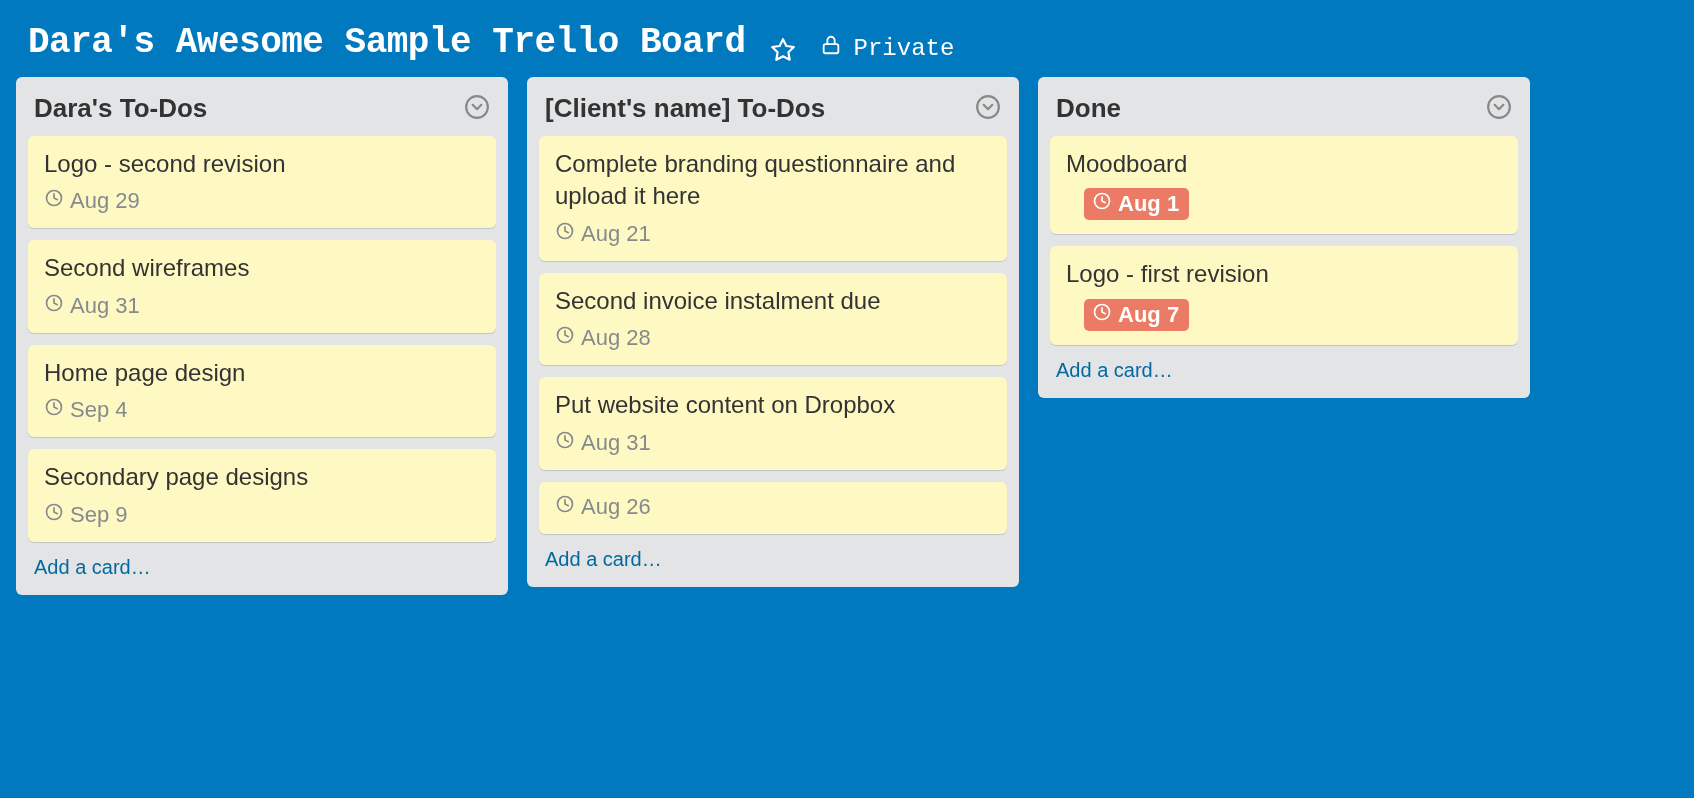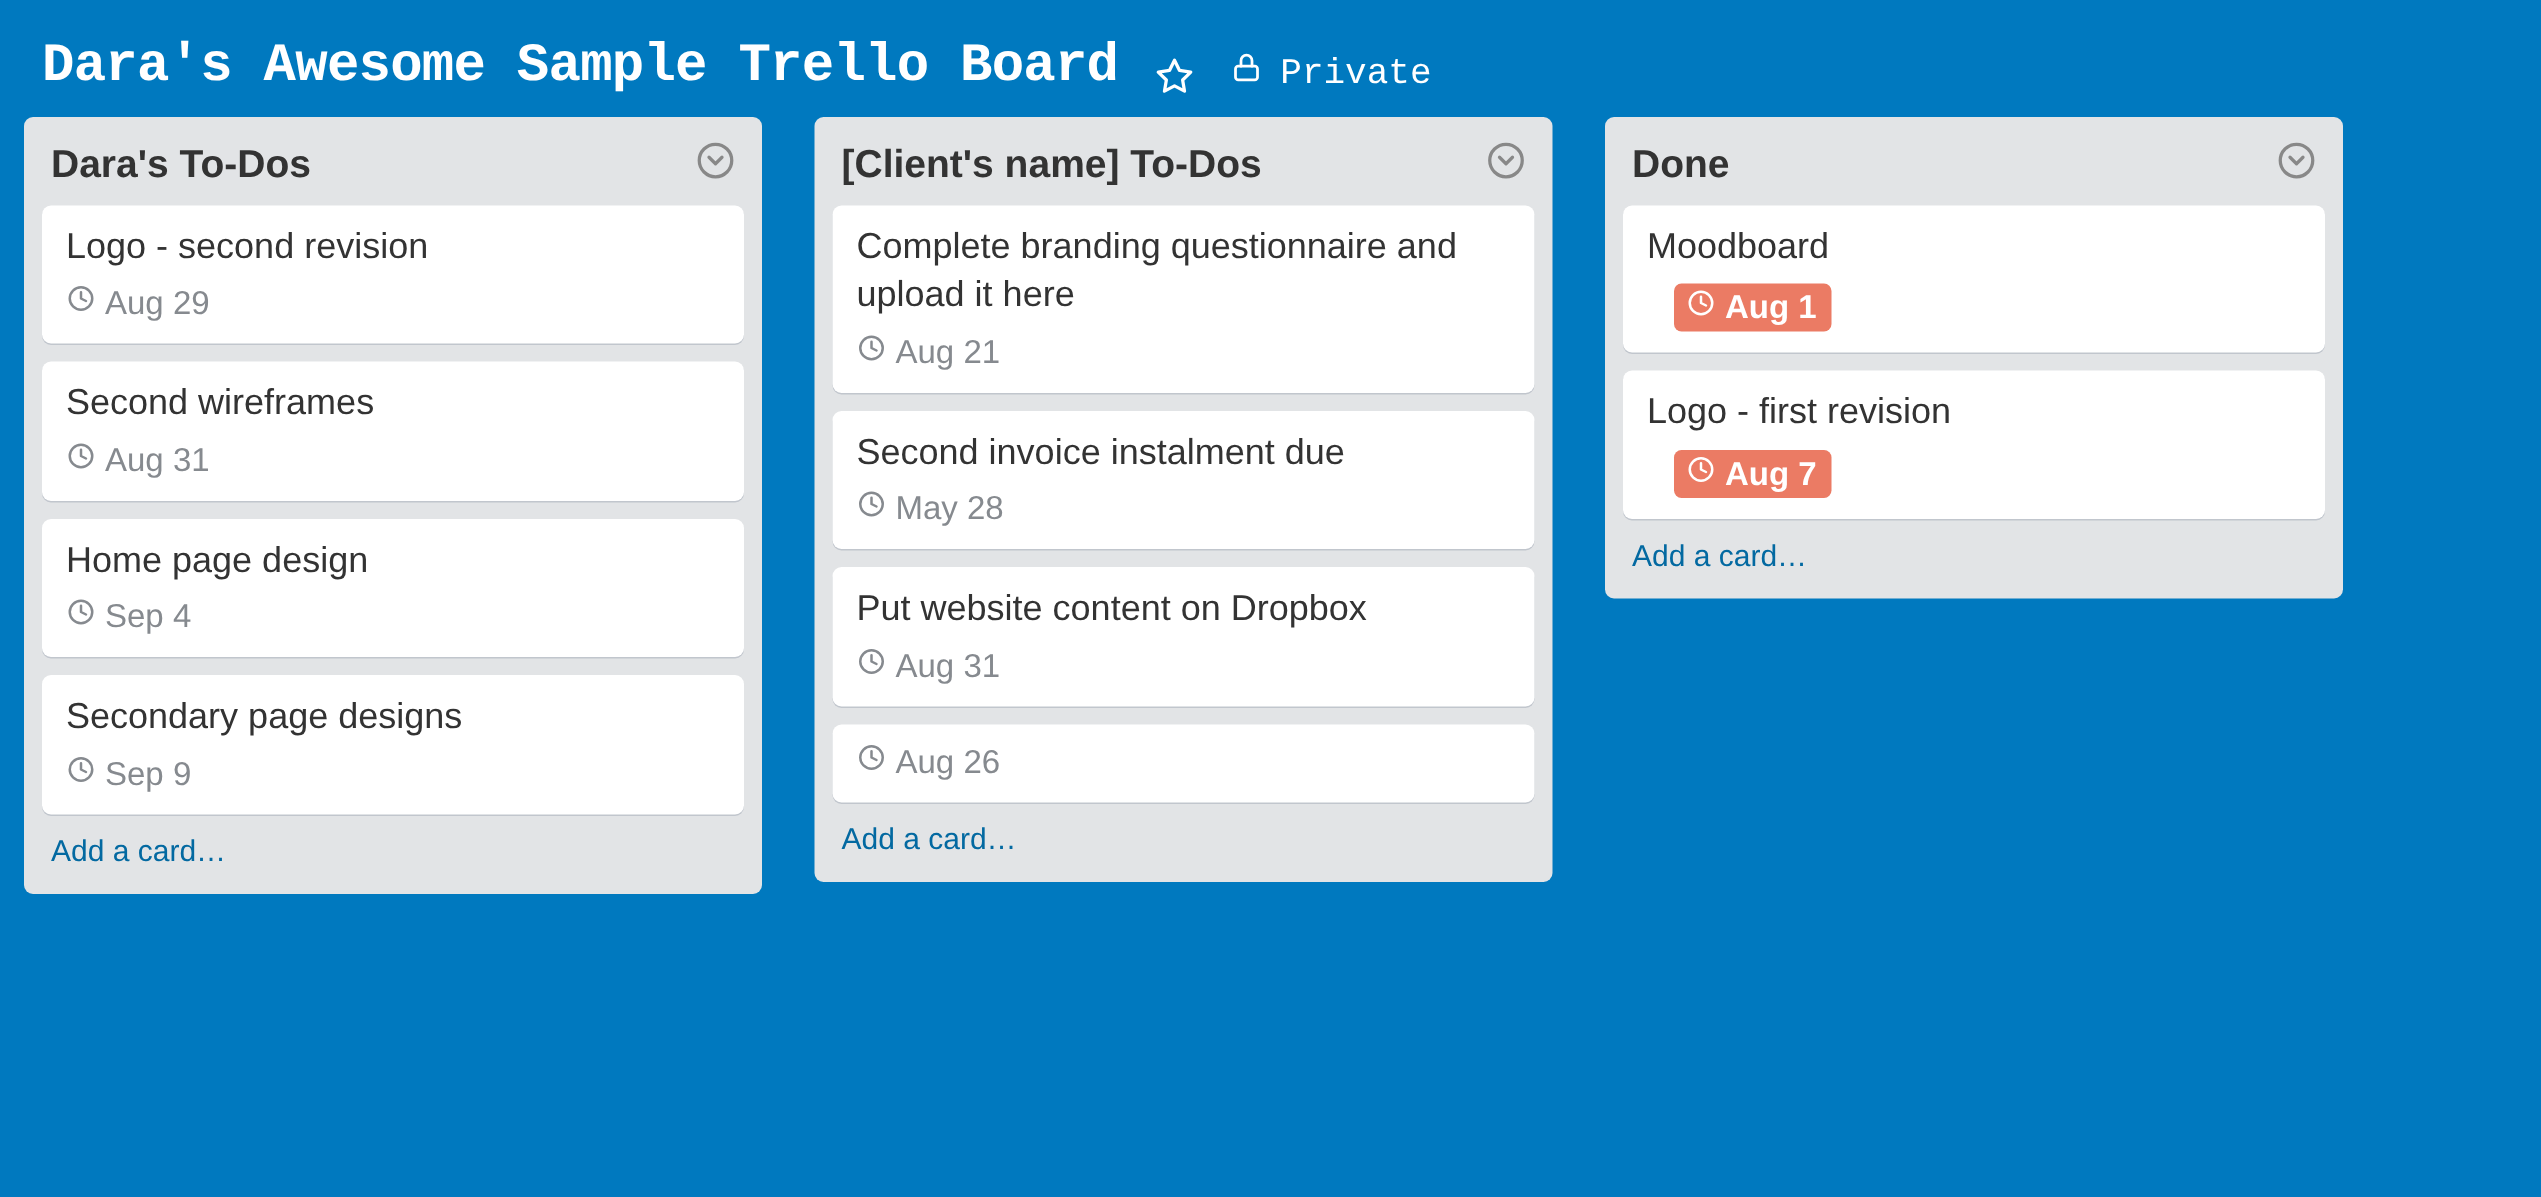--- a/index.html
+++ b/index.html
@@ -37,21 +37,21 @@
       color: #fff;
       font-size: 24px;
       font-weight: 400;
       cursor: pointer;
       margin-top: 24px;
     }
     .privacy svg { width: 22px; height: 22px; }
     .lists {
       display: flex;
       align-items: flex-start;
-      gap: 35px;
+      gap: 19px;
       padding: 0 16px;
     }
     .list {
       background: #E2E4E6;
       border-radius: 6px;
       width: 492px;
       flex-shrink: 0;
       padding-bottom: 6px;
     }
     .list-header {
@@ -71,21 +71,21 @@
       display: inline-flex;
     }
     .list-menu-btn svg { width: 26px; height: 26px; }
     .cards {
       display: flex;
       flex-direction: column;
       gap: 12px;
       padding: 0 12px;
     }
     .card {
-      background: #ffffff;
+      background: #fef9c3;
       border-radius: 6px;
       padding: 12px 32px 14px 16px;
       box-shadow: 0 1px 0 rgba(9,30,66,0.15);
       cursor: pointer;
     }
     .card-title {
       font-size: 24px;
       color: #333;
       line-height: 1.35;
       margin-bottom: 8px;
@@ -224,21 +224,21 @@
           </div>
         </div>
         <div class="card">
           <div class="card-title">Second invoice instalment due</div>
           <div class="badges">
             <span class="due-badge">
               <span><svg viewBox="0 0 24 24" fill="none" stroke="currentColor" stroke-width="2" stroke-linecap="round" stroke-linejoin="round">
                   <circle cx="12" cy="12" r="9"></circle>
                   <polyline points="12 7 12 12 16 14"></polyline>
                 </svg></span>
-              <span>May 28</span>
+              <span>Aug 28</span>
             </span>
           </div>
         </div>
         <div class="card">
           <div class="card-title">Put website content on Dropbox</div>
           <div class="badges">
             <span class="due-badge">
               <span><svg viewBox="0 0 24 24" fill="none" stroke="currentColor" stroke-width="2" stroke-linecap="round" stroke-linejoin="round">
                   <circle cx="12" cy="12" r="9"></circle>
                   <polyline points="12 7 12 12 16 14"></polyline>

